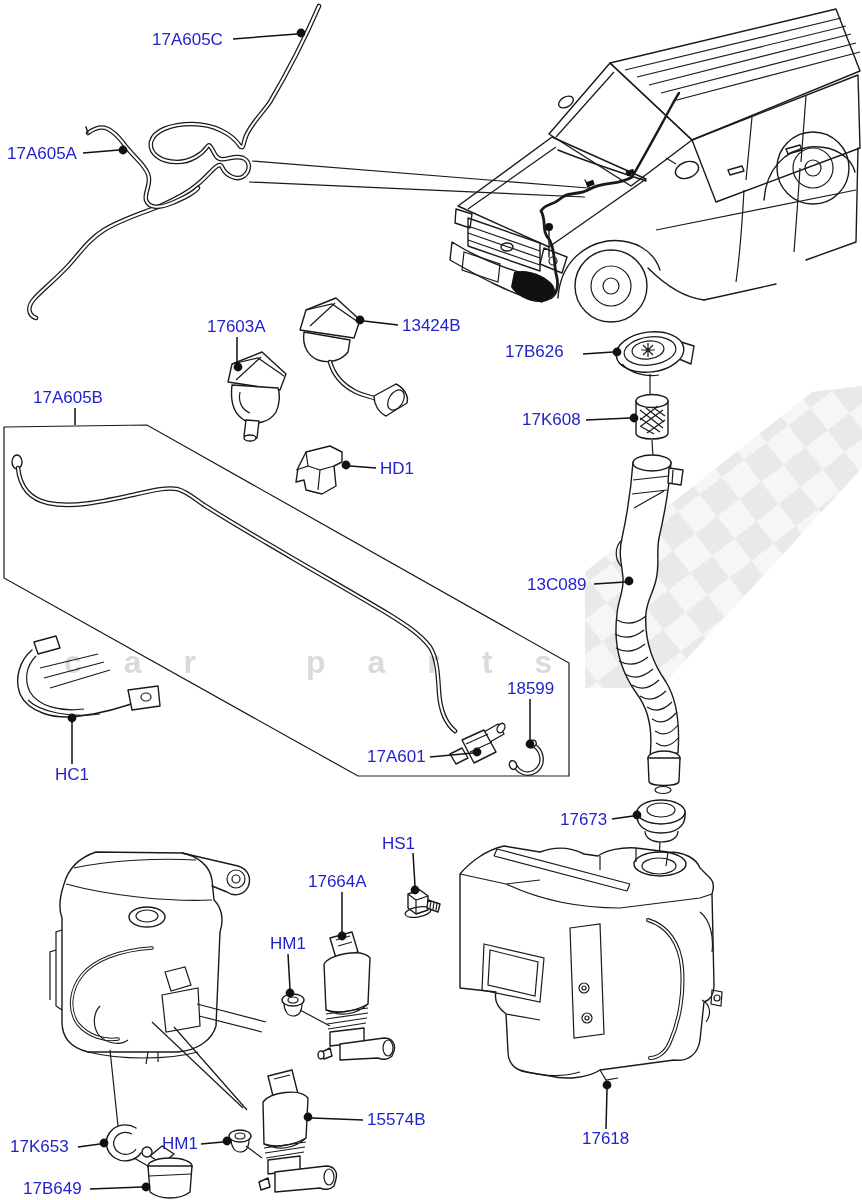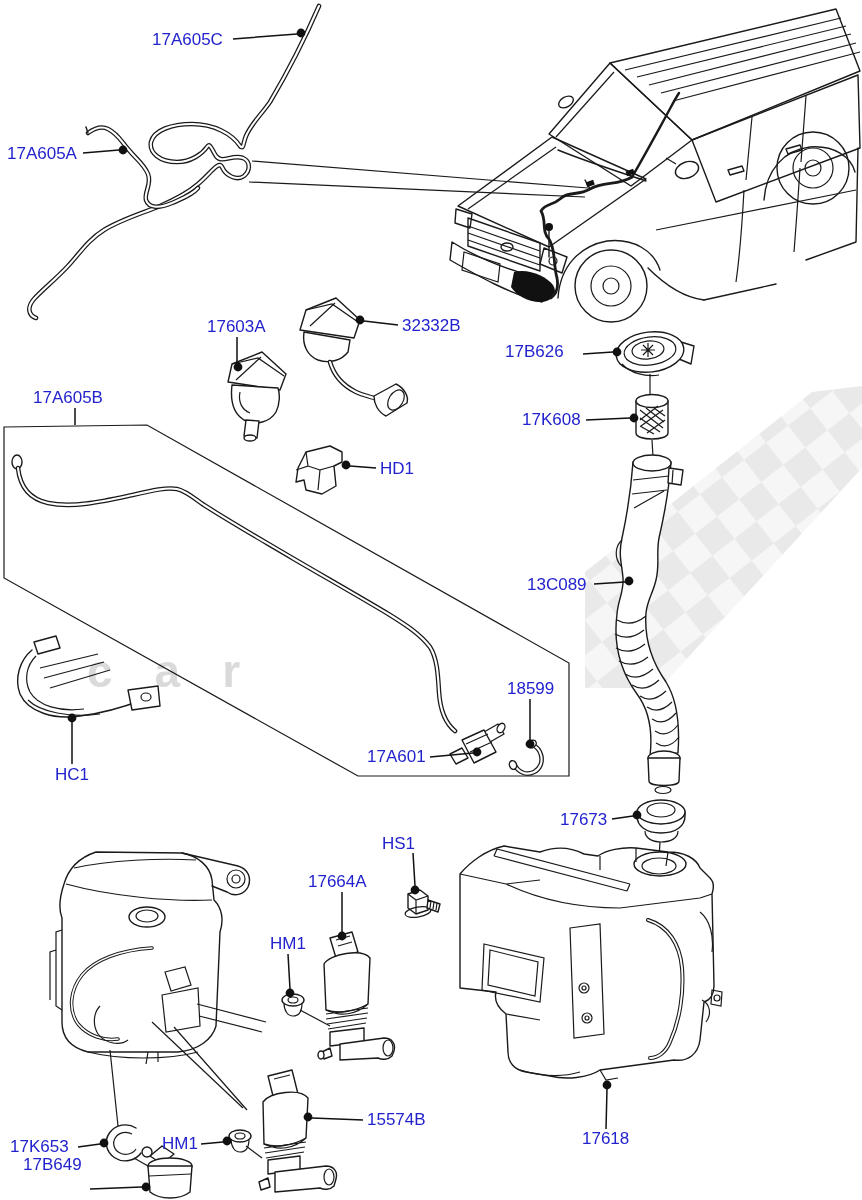--- a/index.html
+++ b/index.html
@@ -4,22 +4,22 @@
 <style>
   html,body{margin:0;padding:0;background:#fff;}
   #stage{position:relative;width:862px;height:1200px;background:#fff;overflow:hidden;
          font-family:"Liberation Sans", sans-serif;}
   #artwork{position:absolute;left:0;top:0;}
   .part-label{position:absolute;font-size:17px;line-height:1.05;color:var(--label,#2323CE);
               white-space:nowrap;cursor:pointer;text-align:center;}
   .wm{position:absolute;mix-blend-mode:multiply;pointer-events:none;font-weight:bold;}
   #wm-brand{left:54px;top:516px;font-size:123px;letter-spacing:-1px;
             color:var(--watermark_text,#F5CFCF);}
-  .wm-tag{top:644px;font-size:46px;font-weight:bold;letter-spacing:42px;
-          color:var(--watermark_tagline,#DADADA);margin-left:23px;}
+  .wm-tag{top:644px;font-size:32px;font-weight:bold;letter-spacing:42px;
+          color:var(--watermark_tagline,#DADADA);}
   #wm-tag-left{left:64px;}
   #wm-tag-right{left:306px;}
   svg *{vector-effect:none;}
   .ln{stroke:var(--line,#1a1a1a);stroke-width:1.4;fill:none;stroke-linecap:round;stroke-linejoin:round;}
   .lnw{stroke:var(--line,#1a1a1a);stroke-width:1.2;fill:none;}
   .fillw{fill:#fff;stroke:var(--line,#1a1a1a);stroke-width:1.4;stroke-linejoin:round;}
   .tube-o{stroke:var(--line,#1a1a1a);stroke-width:4.6;fill:none;stroke-linecap:round;}
   .tube-i{stroke:#fff;stroke-width:2.1;fill:none;stroke-linecap:round;}
   .leader{stroke:#111;stroke-width:1.5;fill:none;}
   .dot{fill:#111;stroke:none;}
@@ -303,36 +303,37 @@
       <circle class="dot" cx="290" cy="993" r="4.4"></circle>
       <circle class="dot" cx="308" cy="1117" r="4.4"></circle>
       <circle class="dot" cx="607" cy="1085" r="4.4"></circle>
       <circle class="dot" cx="104" cy="1143" r="4.4"></circle>
       <circle class="dot" cx="227" cy="1141" r="4.4"></circle>
       <circle class="dot" cx="146" cy="1187" r="4.4"></circle>
     </g>
   </svg>
 
   <div class="wm wm-tag" id="wm-tag-left">car</div>
+  <div class="wm wm-tag" id="wm-tag-right">parts</div>
 
   <div class="part-label" style="left:152px;top:31px">17A605C</div>
   <div class="part-label" style="left:7px;top:145px">17A605A</div>
   <div class="part-label" style="left:207px;top:318px">17603A</div>
-  <div class="part-label" style="left:402px;top:317px">32332B</div>
+  <div class="part-label" style="left:402px;top:317px">13424B</div>
   <div class="part-label" style="left:505px;top:343px">17B626</div>
   <div class="part-label" style="left:522px;top:411px">17K608</div>
   <div class="part-label" style="left:33px;top:389px">17A605B</div>
   <div class="part-label" style="left:380px;top:460px">HD1</div>
   <div class="part-label" style="left:527px;top:576px">13C089</div>
   <div class="part-label" style="left:507px;top:680px">18599</div>
   <div class="part-label" style="left:367px;top:748px">17A601</div>
   <div class="part-label" style="left:55px;top:766px">HC1</div>
   <div class="part-label" style="left:560px;top:811px">17673</div>
   <div class="part-label" style="left:382px;top:835px">HS1</div>
   <div class="part-label" style="left:308px;top:873px">17664A</div>
   <div class="part-label" style="left:270px;top:935px">HM1</div>
   <div class="part-label" style="left:367px;top:1111px">15574B</div>
   <div class="part-label" style="left:582px;top:1130px">17618</div>
   <div class="part-label" style="left:10px;top:1138px">17K653</div>
   <div class="part-label" style="left:162px;top:1135px">HM1</div>
-  <div class="part-label" style="left:23px;top:1156px">17B649</div>
+  <div class="part-label" style="left:23px;top:1180px">17B649</div>
 
 </div>
 
 </body></html>

